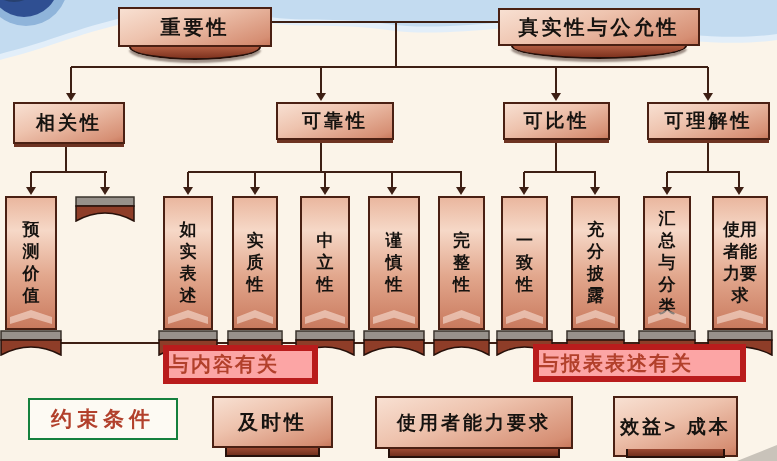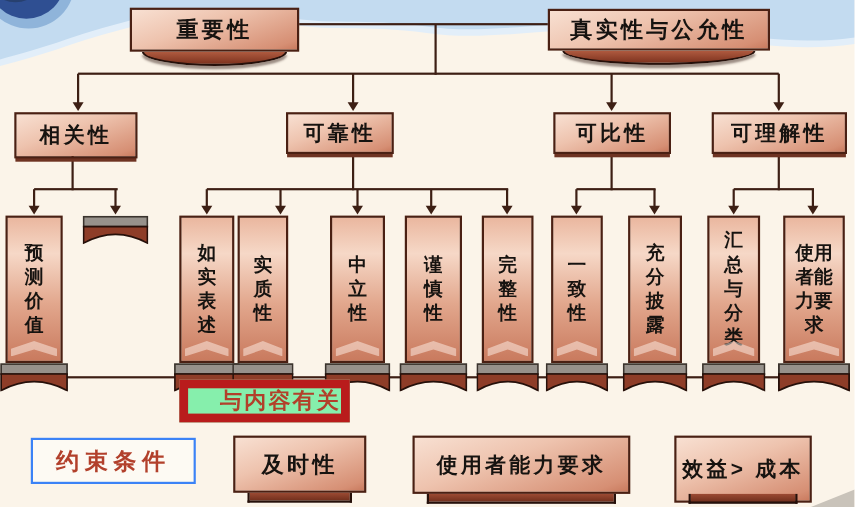--- a/index.html
+++ b/index.html
@@ -53,28 +53,28 @@
     clip-path:polygon(0 100%,0 50%,50% 0,100% 50%,100% 100%,50% 55%);
   }
   .banner .txt{
     width:1.25em;font-size:17px;font-weight:bold;line-height:1.3;
     word-break:break-all;text-align:center;
   }
   .w2 .banner .txt{width:2.5em;}
   .tail{display:block;width:calc(100% + 10px);margin-left:-5px;height:26px;}
   
   .glabel{
-    position:absolute;z-index:4;background:#86efac;
-    border:8px solid #b91c1c;box-sizing:border-box;
-    display:flex;align-items:center;justify-content:flex-end;
+    position:absolute;z-index:4;background:#fca5a5;
+    border:6px solid #b91c1c;box-sizing:border-box;
+    display:flex;align-items:center;justify-content:flex-start;
     color:#b2402b;font-weight:bold;font-size:20px;letter-spacing:2px;
   }
   .outline{
     position:absolute;z-index:3;background:#fdfaf3;
-    border:2px solid #3b82f6;box-sizing:border-box;
+    border:2px solid #15803d;box-sizing:border-box;
     display:flex;align-items:center;justify-content:center;
     color:#b2402b;font-weight:bold;font-size:21px;letter-spacing:5px;
   }
   .deco{position:absolute;top:0;left:0;z-index:0;}
   .curl{position:absolute;right:0;bottom:0;z-index:1;width:0;height:0;
     border-bottom:16px solid #c9c3ba;border-left:40px solid transparent;}
 </style>
 </head>
 <body>
 
@@ -143,21 +143,21 @@
   </div>
   <div class="ribbon" style="left:129px;top:47px;width:132px;height:13px"></div>
   <div class="nbox fs20" style="left:498px;top:8px;width:202px;height:38px">
     <span>真实性与公允性</span>
   </div>
   <div class="ribbon" style="left:511px;top:46px;width:176px;height:13px"></div>
 
   <div class="nbox fs19" style="left:13px;top:102px;width:112px;height:42px;box-shadow:0 4px 0 -1px #6e3322">
     <span>相关性</span>
   </div>
-  <div class="nbox fs19" style="left:260px;top:102px;width:98px;height:38px;box-shadow:0 4px 0 -1px #6e3322">
+  <div class="nbox fs19" style="left:276px;top:102px;width:118px;height:38px;box-shadow:0 4px 0 -1px #6e3322">
     <span>可靠性</span>
   </div>
   <div class="nbox fs19" style="left:503px;top:102px;width:107px;height:38px;box-shadow:0 4px 0 -1px #6e3322">
     <span>可比性</span>
   </div>
   <div class="nbox fs19" style="left:647px;top:102px;width:123px;height:38px;box-shadow:0 4px 0 -1px #6e3322">
     <span>可理解性</span>
   </div>
 
   <div class="bwrap" style="left:5px;width:52px">
@@ -177,21 +177,21 @@
   </div>
   <div class="bwrap" style="left:163px;width:50px">
     <div class="banner">
         <span class="txt">如实表述</span>
       </div>
     <svg class="tail" viewBox="0 0 60 26" preserveAspectRatio="none">
         <rect x="1" y="1" width="58" height="9" fill="#97918b" stroke="#3a332d" stroke-width="1.5"></rect>
         <path d="M1,10 L1,25 Q30,9 59,25 L59,10 Z" fill="#8e3d28" stroke="#26100a" stroke-width="1.5"></path>
       </svg>
   </div>
-  <div class="bwrap" style="left:216px;width:46px">
+  <div class="bwrap" style="left:232px;width:46px">
     <div class="banner">
         <span class="txt">实质性</span>
       </div>
     <svg class="tail" viewBox="0 0 60 26" preserveAspectRatio="none">
         <rect x="1" y="1" width="58" height="9" fill="#97918b" stroke="#3a332d" stroke-width="1.5"></rect>
         <path d="M1,10 L1,25 Q30,9 59,25 L59,10 Z" fill="#8e3d28" stroke="#26100a" stroke-width="1.5"></path>
       </svg>
   </div>
   <div class="bwrap" style="left:300px;width:50px">
     <div class="banner">
@@ -252,20 +252,23 @@
         <span class="txt">使用者能力要求</span>
       </div>
     <svg class="tail" viewBox="0 0 60 26" preserveAspectRatio="none">
         <rect x="1" y="1" width="58" height="9" fill="#97918b" stroke="#3a332d" stroke-width="1.5"></rect>
         <path d="M1,10 L1,25 Q30,9 59,25 L59,10 Z" fill="#8e3d28" stroke="#26100a" stroke-width="1.5"></path>
       </svg>
   </div>
 
   <div class="glabel" style="left:163px;top:345px;width:155px;height:39px">
     <span>与内容有关</span>
+  </div>
+  <div class="glabel" style="left:533px;top:344px;width:213px;height:38px">
+    <span>与报表表述有关</span>
   </div>
 
   <div class="outline" style="left:28px;top:398px;width:150px;height:42px">
     <span>约束条件</span>
   </div>
   <div class="nbox fs20" style="left:212px;top:396px;width:121px;height:52px">
     <span>及时性</span>
   </div>
   <div class="ustrip" style="left:225px;top:448px;width:95px;height:9px"></div>
   <div class="nbox fs19" style="left:375px;top:396px;width:198px;height:53px">

